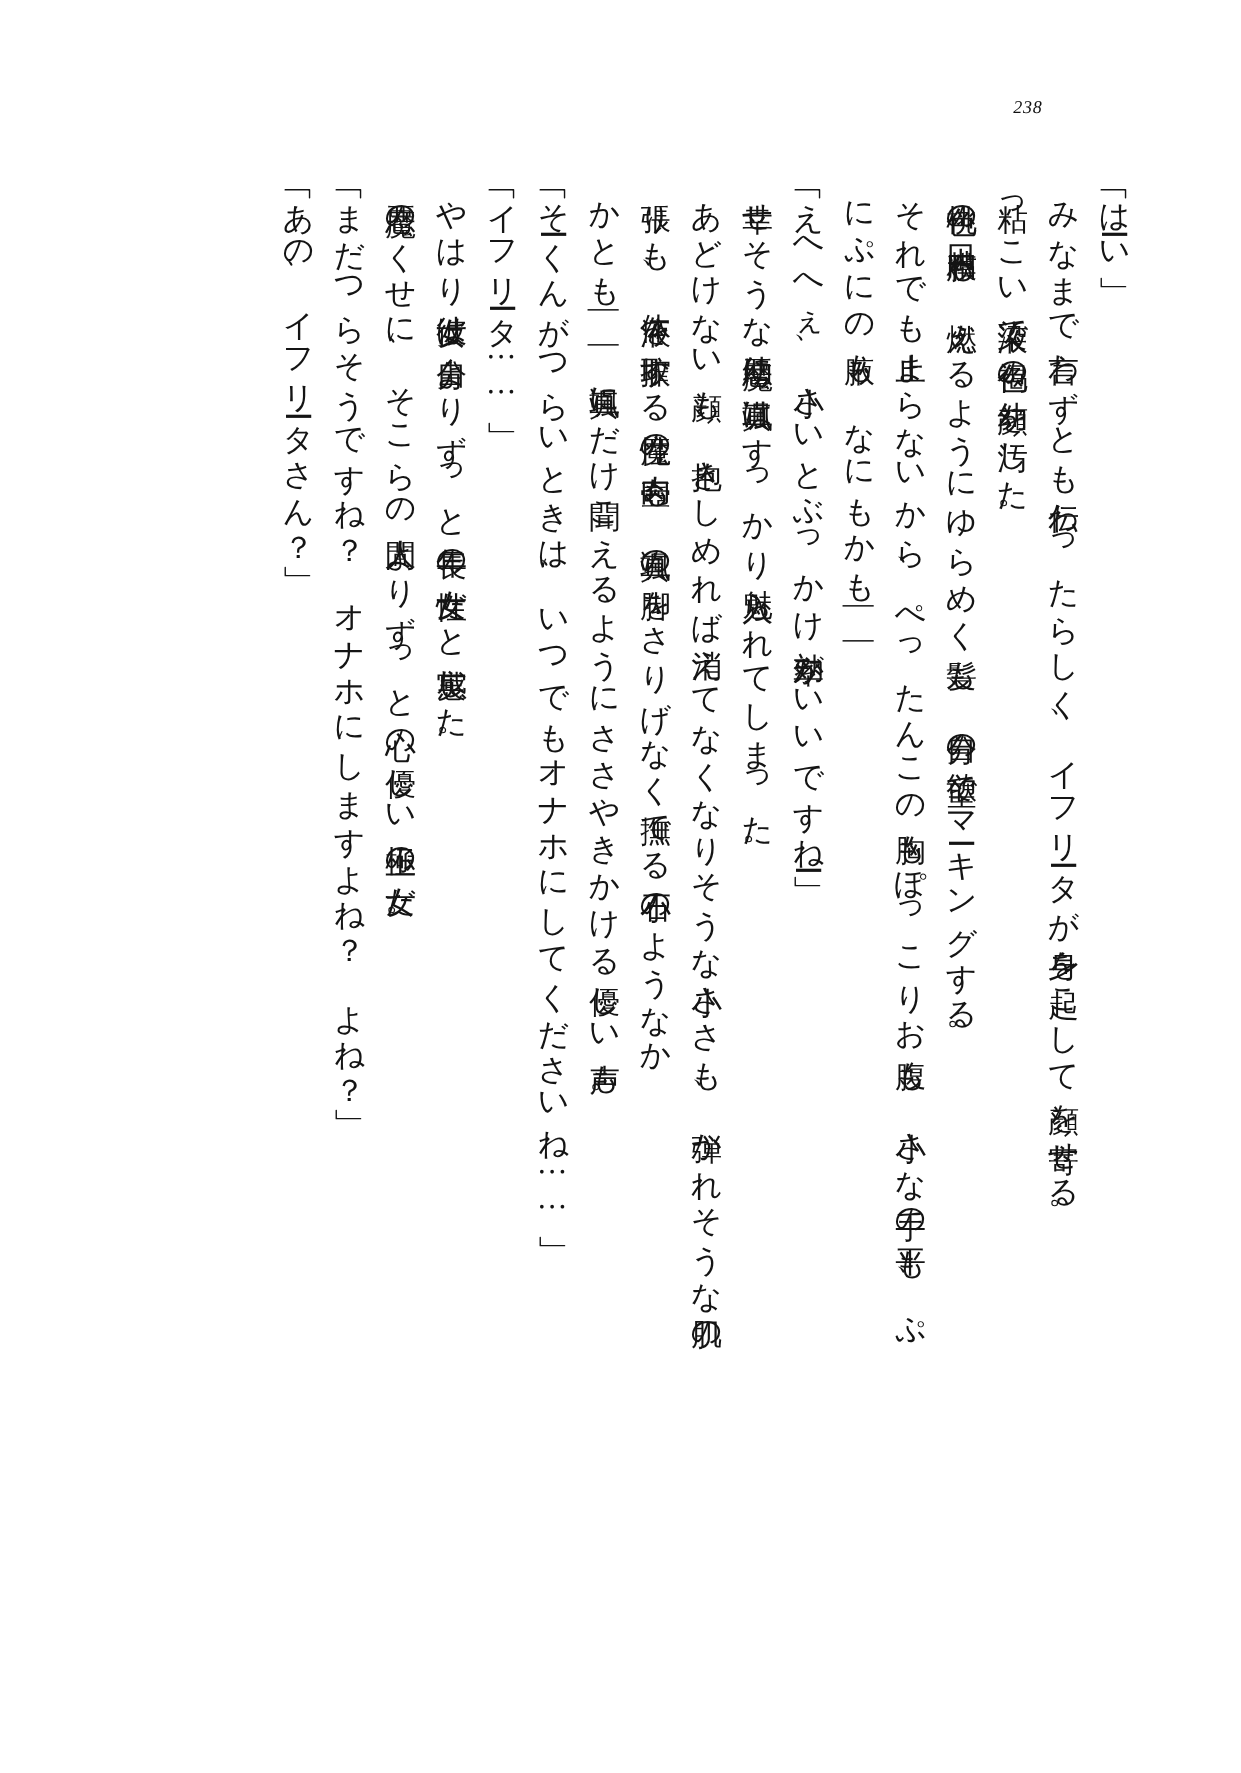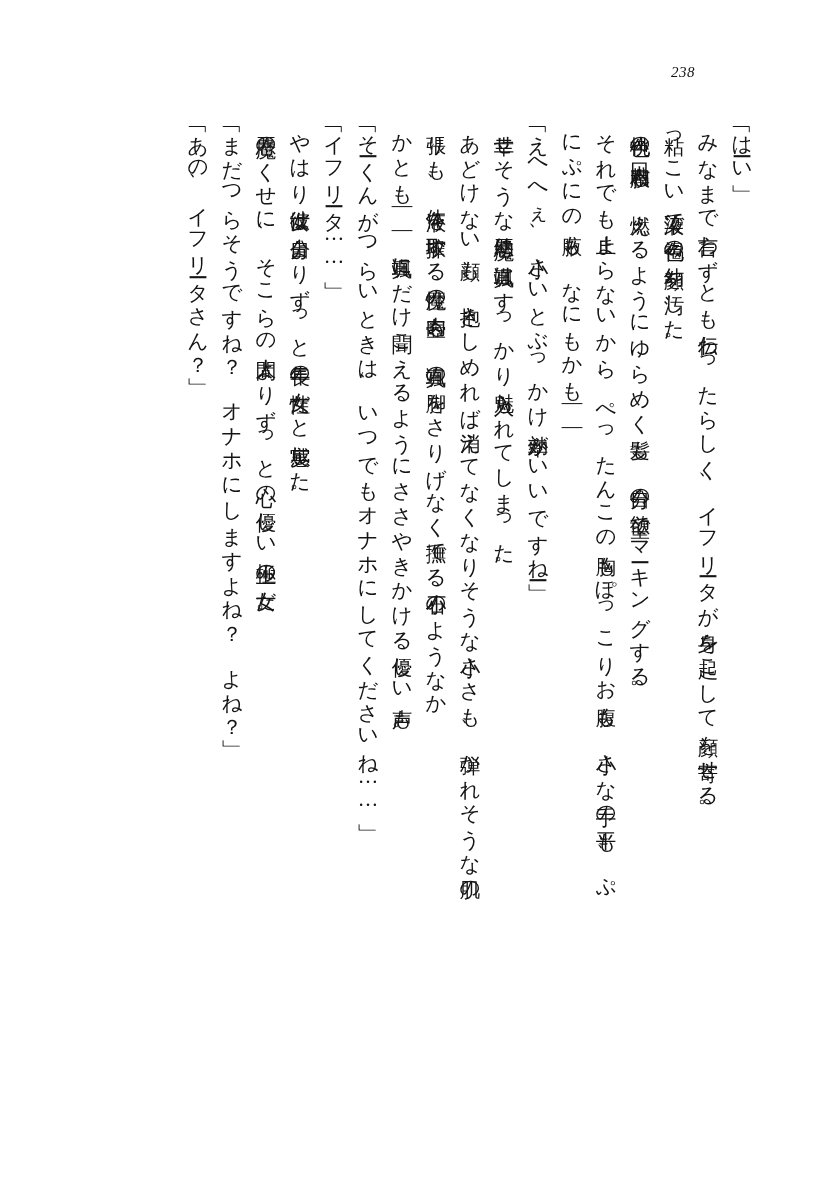--- a/index.html
+++ b/index.html
@@ -17,21 +17,21 @@
   }
   .page {
     position: absolute;
     inset: 0;
   }
   .page-number {
     position: absolute;
     top: 64px;
     right: 132px;
     font-style: italic;
-    font-size: 15px;
+    font-size: 12px;
     letter-spacing: 0.5px;
     color: #111;
     font-family: "Liberation Serif", "DejaVu Serif", serif;
   }
   .text-block {
     position: absolute;
     top: 120px;
     right: 75px;
     left: 75px;
     bottom: 70px;

